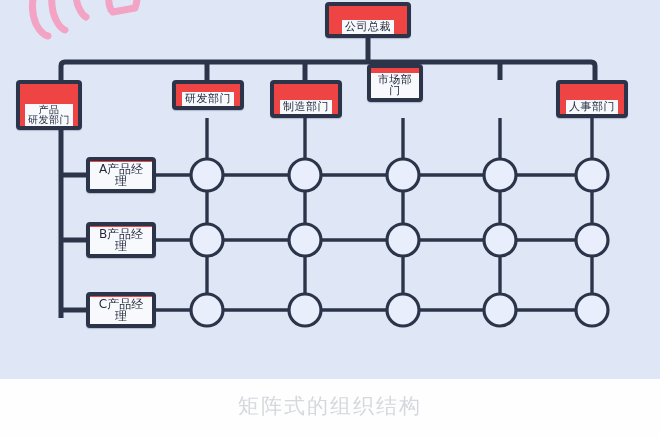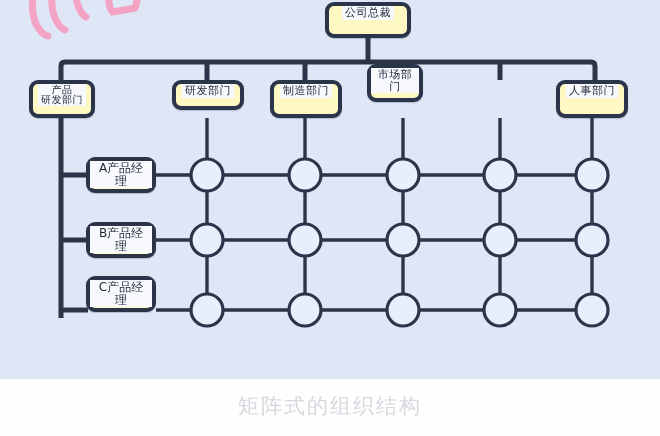--- a/index.html
+++ b/index.html
@@ -50,25 +50,25 @@
   }
   svg#diagram {
     position: absolute;
     left: 0; top: 0;
     width: 660px;
     height: 436px;
   }
   .node-box {
     position: absolute;
     box-sizing: border-box;
-    background: #fef9c3;
+    background: #ef4444;
     border: 4px solid #2b3449;
-    border-radius: 9px;
+    border-radius: 4px;
     display: flex;
-    align-items: flex-start;
+    align-items: flex-end;
     justify-content: center;
     color: #1e2739;
     font-size: 11px;
     letter-spacing: 0.5px;
     line-height: 1.05;
     text-align: center;
     font-family: "DejaVu Sans", "Liberation Sans", sans-serif;
     z-index: 5;
     box-shadow: 0 1px 1px rgba(40,50,75,0.25);
   }
@@ -190,21 +190,21 @@
     <circle class="circle-node" cx="305" cy="310" r="16"></circle>
     <circle class="circle-node" cx="403" cy="310" r="16"></circle>
     <circle class="circle-node" cx="500" cy="310" r="16"></circle>
     <circle class="circle-node" cx="592" cy="310" r="16"></circle>
   </svg>
 
   <div class="node-box" style="left:325px; top:2px; width:86px; height:36px;">
     <span class="inner">公司总裁</span>
   </div>
 
-  <div class="node-box hq" style="left:29px; top:80px; width:66px; height:38px;">
+  <div class="node-box hq" style="left:16px; top:80px; width:66px; height:50px;">
     <span class="inner">
       <span>产品</span><br>
       <span>研发部门</span>
     </span>
   </div>
 
   <div class="node-box" style="left:172px; top:80px; width:72px; height:30px;">
     <span class="inner">研发部门</span>
   </div>
   <div class="node-box" style="left:270px; top:80px; width:72px; height:38px;">
@@ -216,21 +216,21 @@
   <div class="node-box" style="left:556px; top:80px; width:72px; height:38px;">
     <span class="inner">人事部门</span>
   </div>
 
   <div class="node-box pm" style="left:86px; top:157px; width:70px; height:36px;">
     <span class="inner">A产品经理</span>
   </div>
   <div class="node-box pm" style="left:86px; top:222px; width:70px; height:36px;">
     <span class="inner">B产品经理</span>
   </div>
-  <div class="node-box pm" style="left:86px; top:276px; width:70px; height:36px;">
+  <div class="node-box pm" style="left:86px; top:292px; width:70px; height:36px;">
     <span class="inner">C产品经理</span>
   </div>
 
   <svg id="scribble" viewBox="0 0 160 60">
     <g stroke="#f3a3c3" stroke-width="7" fill="none" stroke-linecap="round" stroke-linejoin="round">
       <path d="M 20 -6 C 14 8 12 22 18 36 C 22 44 26 47 30 48"></path>
       <path d="M 36 -8 C 33 6 32 20 38 32 C 41 38 44 41 47 42"></path>
       <path d="M 60 -4 C 58 6 57 14 62 22 C 64 26 66 28 68 29"></path>
       <path d="M 88 2 L 118 -4"></path>
       <path d="M 92 2 C 90 10 90 16 93 22"></path>

